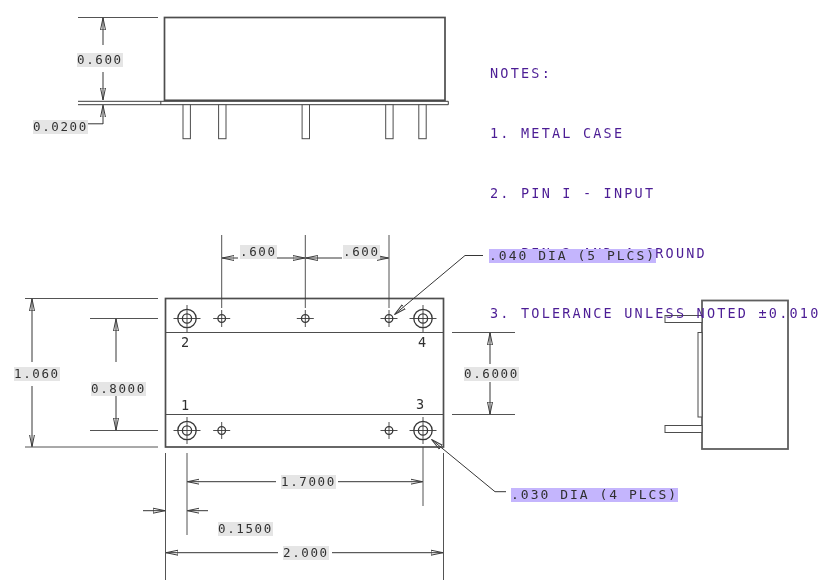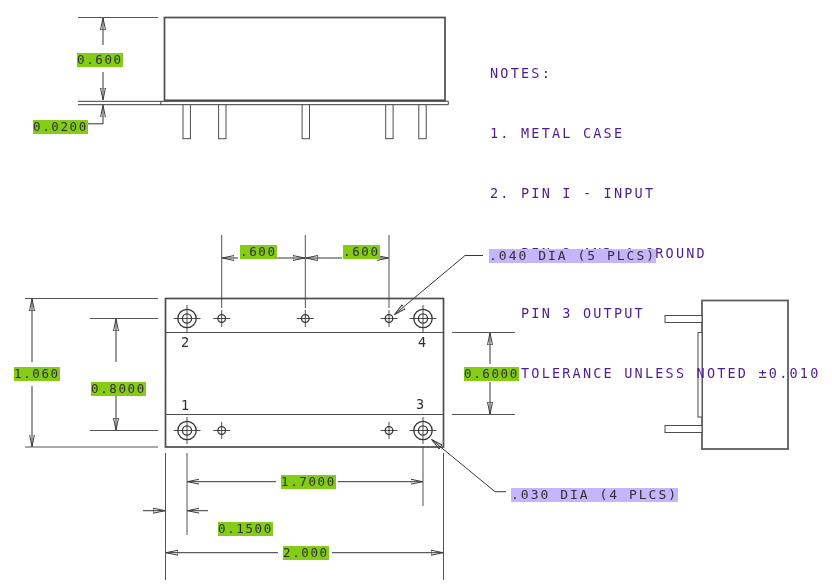--- a/index.html
+++ b/index.html
@@ -16,21 +16,21 @@
   .case{stroke:#4d4d4d;stroke-width:1.7;fill:#ffffff;}
   .case-end{stroke:#5f5f5f;stroke-width:1.8;fill:#ffffff;}
   .pinbody{stroke:#4d4d4d;stroke-width:1;fill:#ffffff;}
   .inner{stroke:#4d4d4d;stroke-width:1.2;}
   .dim{stroke:#363636;stroke-width:1;}
   .ext{stroke:#3f3f3f;stroke-width:0.9;}
   .holecirc{stroke:#383838;stroke-width:1.3;}
   .holecross{stroke:#383838;stroke-width:0.9;}
   .lbl{
     position:absolute;color:#303030;font-size:12.5px;letter-spacing:1.6px;
-    white-space:pre;background:#84cc16;line-height:14px;
+    white-space:pre;background:#e5e5e5;line-height:14px;
   }
   .lbl.nobg{background:transparent;}
   .callout{font-size:13px;letter-spacing:2px;background:#c4b5fd;}
   .pinnum{font-size:13.5px;letter-spacing:0;background:transparent;}
   #notes{
     position:absolute;left:490px;top:23px;color:#4c1d95;
     font-size:13.5px;letter-spacing:2.2px;line-height:20px;white-space:pre;
   }
 </style>
 </head>
@@ -189,21 +189,20 @@
     <rect class="pinbody" x="665" y="425.5" width="37" height="7"></rect>
     <rect class="pinbody" x="698" y="332.5" width="4" height="84.5"></rect>
   </g>
 </svg>
 
 <div id="notes">
   <div>NOTES:</div>
   <div>1. METAL CASE</div>
   <div>2. PIN I - INPUT</div>
   <div>   PIN 2 AND 4 GROUND</div>
-  <div>   PIN 3 OUTPUT</div>
   <div>3. TOLERANCE UNLESS NOTED ±0.010</div>
 </div>
 
 <div class="lbl" style="left:77px;top:53px;">0.600</div>
 <div class="lbl" style="left:33px;top:120px;">0.0200</div>
 
 <div class="lbl" style="left:240px;top:245px;">.600</div>
 <div class="lbl" style="left:343px;top:245px;">.600</div>
 
 <div class="lbl callout" style="left:489px;top:249px;">.040 DIA (5 PLCS)</div>

